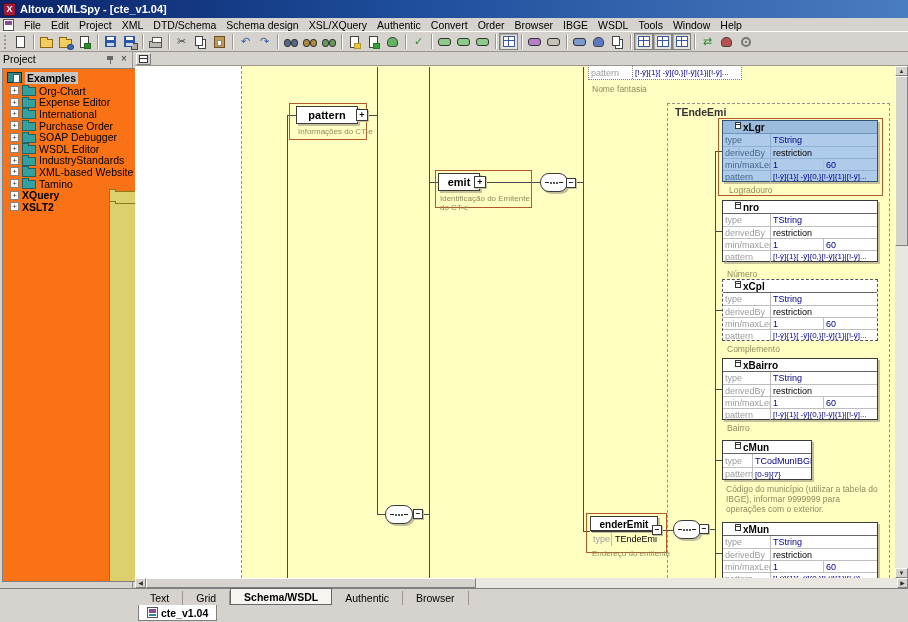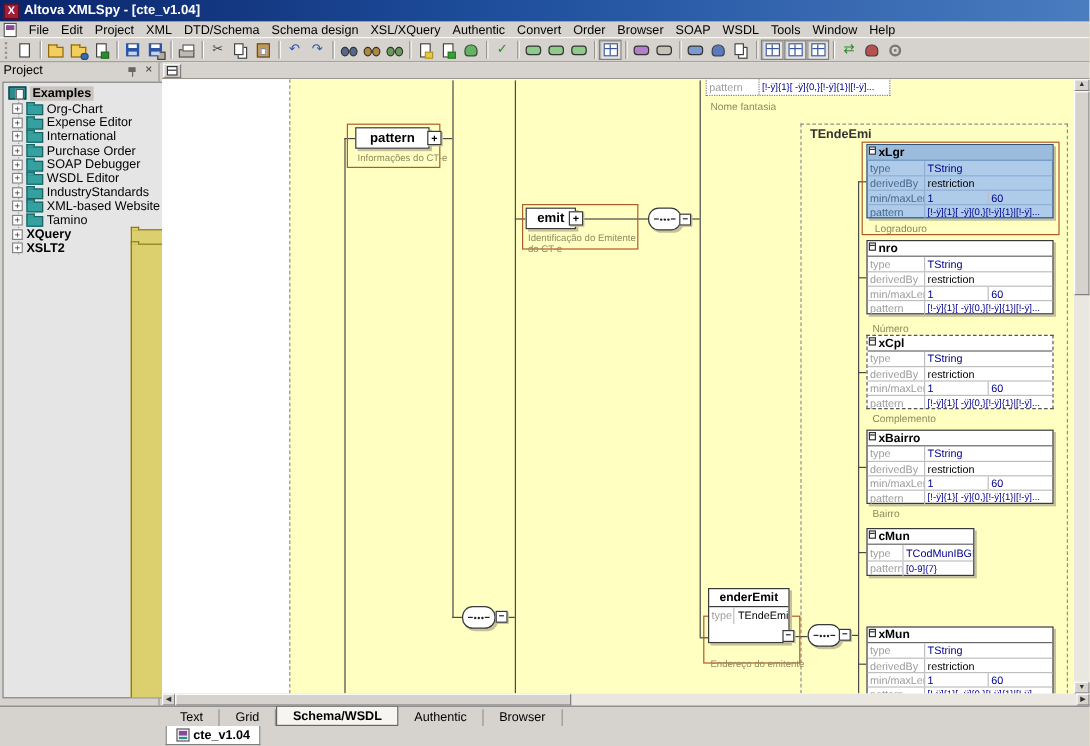--- a/index.html
+++ b/index.html
@@ -55,21 +55,21 @@
   .s-gear::after{content:"";position:absolute;left:2px;top:2px;width:2px;height:2px;background:#777}
 
   
   .ppanel{position:absolute;left:0;top:52px;width:133px;height:536px;background:#D6D3CE;border-right:1px solid #9A968E}
   .phead{height:14px;display:flex;align-items:center;font-size:10.5px;padding:0 3px;color:#000}
   .phead .sp{flex:1}
   .pinicon{width:9px;height:9px;position:relative;margin-right:4px}
   .pinicon::before{content:"";position:absolute;left:1px;top:1px;width:6px;height:4px;background:#666}
   .pinicon::after{content:"";position:absolute;left:4px;top:5px;width:1px;height:4px;background:#666}
   .closeicon{width:10px;height:10px;font-size:10px;line-height:9px;text-align:center;color:#333}
-  .ptree{position:absolute;left:2px;top:16px;width:148px;bottom:6px;background:#e5e5e5;
+  .ptree{position:absolute;left:2px;top:16px;width:148px;bottom:6px;background:#f97316;
     border:1px solid #808080;overflow:hidden;font-size:10.5px}
   .treeline{position:absolute;left:12px;top:8px;width:0;border-left:1px dotted #9a9a9a}
   .trow{display:flex;align-items:center;height:11.6px;gap:3px;padding-left:7px;position:relative;white-space:nowrap}
   .trow.root{padding-left:4px;height:13px;margin:2px 0 1px 0}
   .rootsel{background:#C9C5BE;padding:0 2px;font-weight:bold}
   .expbox{width:9px;height:9px;border:1px solid #848484;background:#fff;font-size:8px;line-height:7px;
     text-align:center;color:#333;flex:none}
   .tfold{width:14px;height:9px;position:relative;border:1px solid #1C6464;background:#35A0A0;flex:none;margin-top:2px}
   .tfold::before{content:"";position:absolute;top:-3px;left:-1px;width:5px;height:2px;background:#35A0A0;border:1px solid #1C6464;border-bottom:none}
   .tfold.yellow{background:#DCD06E;border-color:#8A7A20}
@@ -103,21 +103,21 @@
   .seq i{width:2px;height:2px;background:#222;border-radius:50%;display:block}
   .seq b{width:4px;height:1px;background:#222;display:block}
   .ann{position:absolute;font-size:8.5px;color:#8F8A5E;white-space:nowrap}
   .ann.wrap{white-space:normal;width:152px;line-height:10px}
   .fragbox{position:absolute;border:1px dotted #808080;background:#fff;display:flex;height:15px;align-items:stretch;font-size:9px}
   .fl2{width:44px;padding-left:2px;color:#9C9C9C;border-right:1px dotted #808080;display:flex;align-items:center}
   .fv2{flex:1;padding:0 2px;color:#00008B;font-size:8px;display:flex;align-items:center;white-space:nowrap;overflow:hidden}
   .fbox{position:absolute;background:#fff;border:1px solid #3A3A3A;box-shadow:2px 2px 0 #C6C19A;font-size:9px}
   .fbox.dash{border:1px dashed #555;box-shadow:none}
   .fbox.sel{background:#AECBEA;border-color:#2F5478}
-  .fhead{height:13px;border-bottom:1px solid #666;display:flex;align-items:center;font-size:10px;font-weight:bold;padding-left:1px;gap:2px}
+  .fhead{height:13px;border-bottom:1px solid #666;display:flex;align-items:center;font-size:10px;font-weight:bold;padding-left:12px;gap:2px}
   .sel .fhead{background:#9CBCDE;border-color:#6E94BE}
   .eicon{width:6px;height:7px;border:1px solid #333;background:#fff;position:relative;flex:none;margin-top:-3px}
   .eicon::after{content:"";position:absolute;left:0;right:0;top:1px;height:1px;background:#333}
   .frow{height:12px;display:flex;align-items:stretch;border-top:1px solid #BEBEBE}
   .frow:first-child{border-top:none}
   .fl{width:48px;padding-left:2px;color:#9C9C9C;border-right:1px solid #BEBEBE;display:flex;align-items:center;overflow:hidden}
   .fv{flex:1;padding-left:2px;color:#00008B;display:flex;align-items:center;white-space:nowrap;overflow:hidden}
   .fv.black{color:#000}
   .fv.half{flex:none;width:53px;border-right:1px solid #BEBEBE}
   .fv.pat{font-size:8px}
@@ -168,21 +168,21 @@
       <div class="mi">Edit</div>
       <div class="mi">Project</div>
       <div class="mi">XML</div>
       <div class="mi">DTD/Schema</div>
       <div class="mi">Schema design</div>
       <div class="mi">XSL/XQuery</div>
       <div class="mi">Authentic</div>
       <div class="mi">Convert</div>
       <div class="mi">Order</div>
       <div class="mi">Browser</div>
-      <div class="mi">SOAP</div>
+      <div class="mi">IBGE</div>
       <div class="mi">WSDL</div>
       <div class="mi">Tools</div>
       <div class="mi">Window</div>
       <div class="mi">Help</div>
     </span>
 </div>
 
 <div class="toolbar">
   <span class="grip"></span>
   <span id="toolbar-buttons" style="display:flex;align-items:center">
@@ -458,21 +458,21 @@
     <div class="seq" style="left:250px;top:439px">
         <b></b>
         <i></i>
         <i></i>
         <i></i>
         <b></b>
       </div>
     <div class="xsq sm" style="left:278px;top:443px">−</div>
 
     <div class="selr" style="left:451px;top:447px;width:81px;height:40px"></div>
-    <div class="ebx" style="left:455px;top:424px;width:68px;height:46px">
+    <div class="ebx" style="left:455px;top:450px;width:68px;height:15px">
       <div class="nm">enderEmit</div>
       <div class="tr2">
         <span class="tl">type</span>
         <span class="tv">TEndeEmi</span>
       </div>
     </div>
     <div class="xsq sm" style="left:517px;top:459px">−</div>
     <div class="ann" style="left:457px;top:483px;font-size:8px">Endereço do emitente</div>
 
     <div class="seq" style="left:538px;top:454px">
@@ -602,20 +602,21 @@
           <div class="frow">
             <span class="fl">type</span>
             <span class="fv">TCodMunIBGE</span>
           </div>
           <div class="frow">
             <span class="fl">pattern</span>
             <span class="fv pat">[0-9]{7}</span>
           </div>
         </div>
     </div>
+    <div class="ann wrap" style="left:591px;top:418px">Código do município (utilizar a tabela do IBGE), informar 9999999 para operações com o exterior.</div>
 
     <div class="fbox" style="left:587px;top:456px;width:156px;height:62px">
       <div class="fhead">
           <span class="eicon"></span>
           <span>xMun</span>
         </div>
       <div class="facet-rows">
           <div class="frow">
             <span class="fl">type</span>
             <span class="fv">TString</span>

